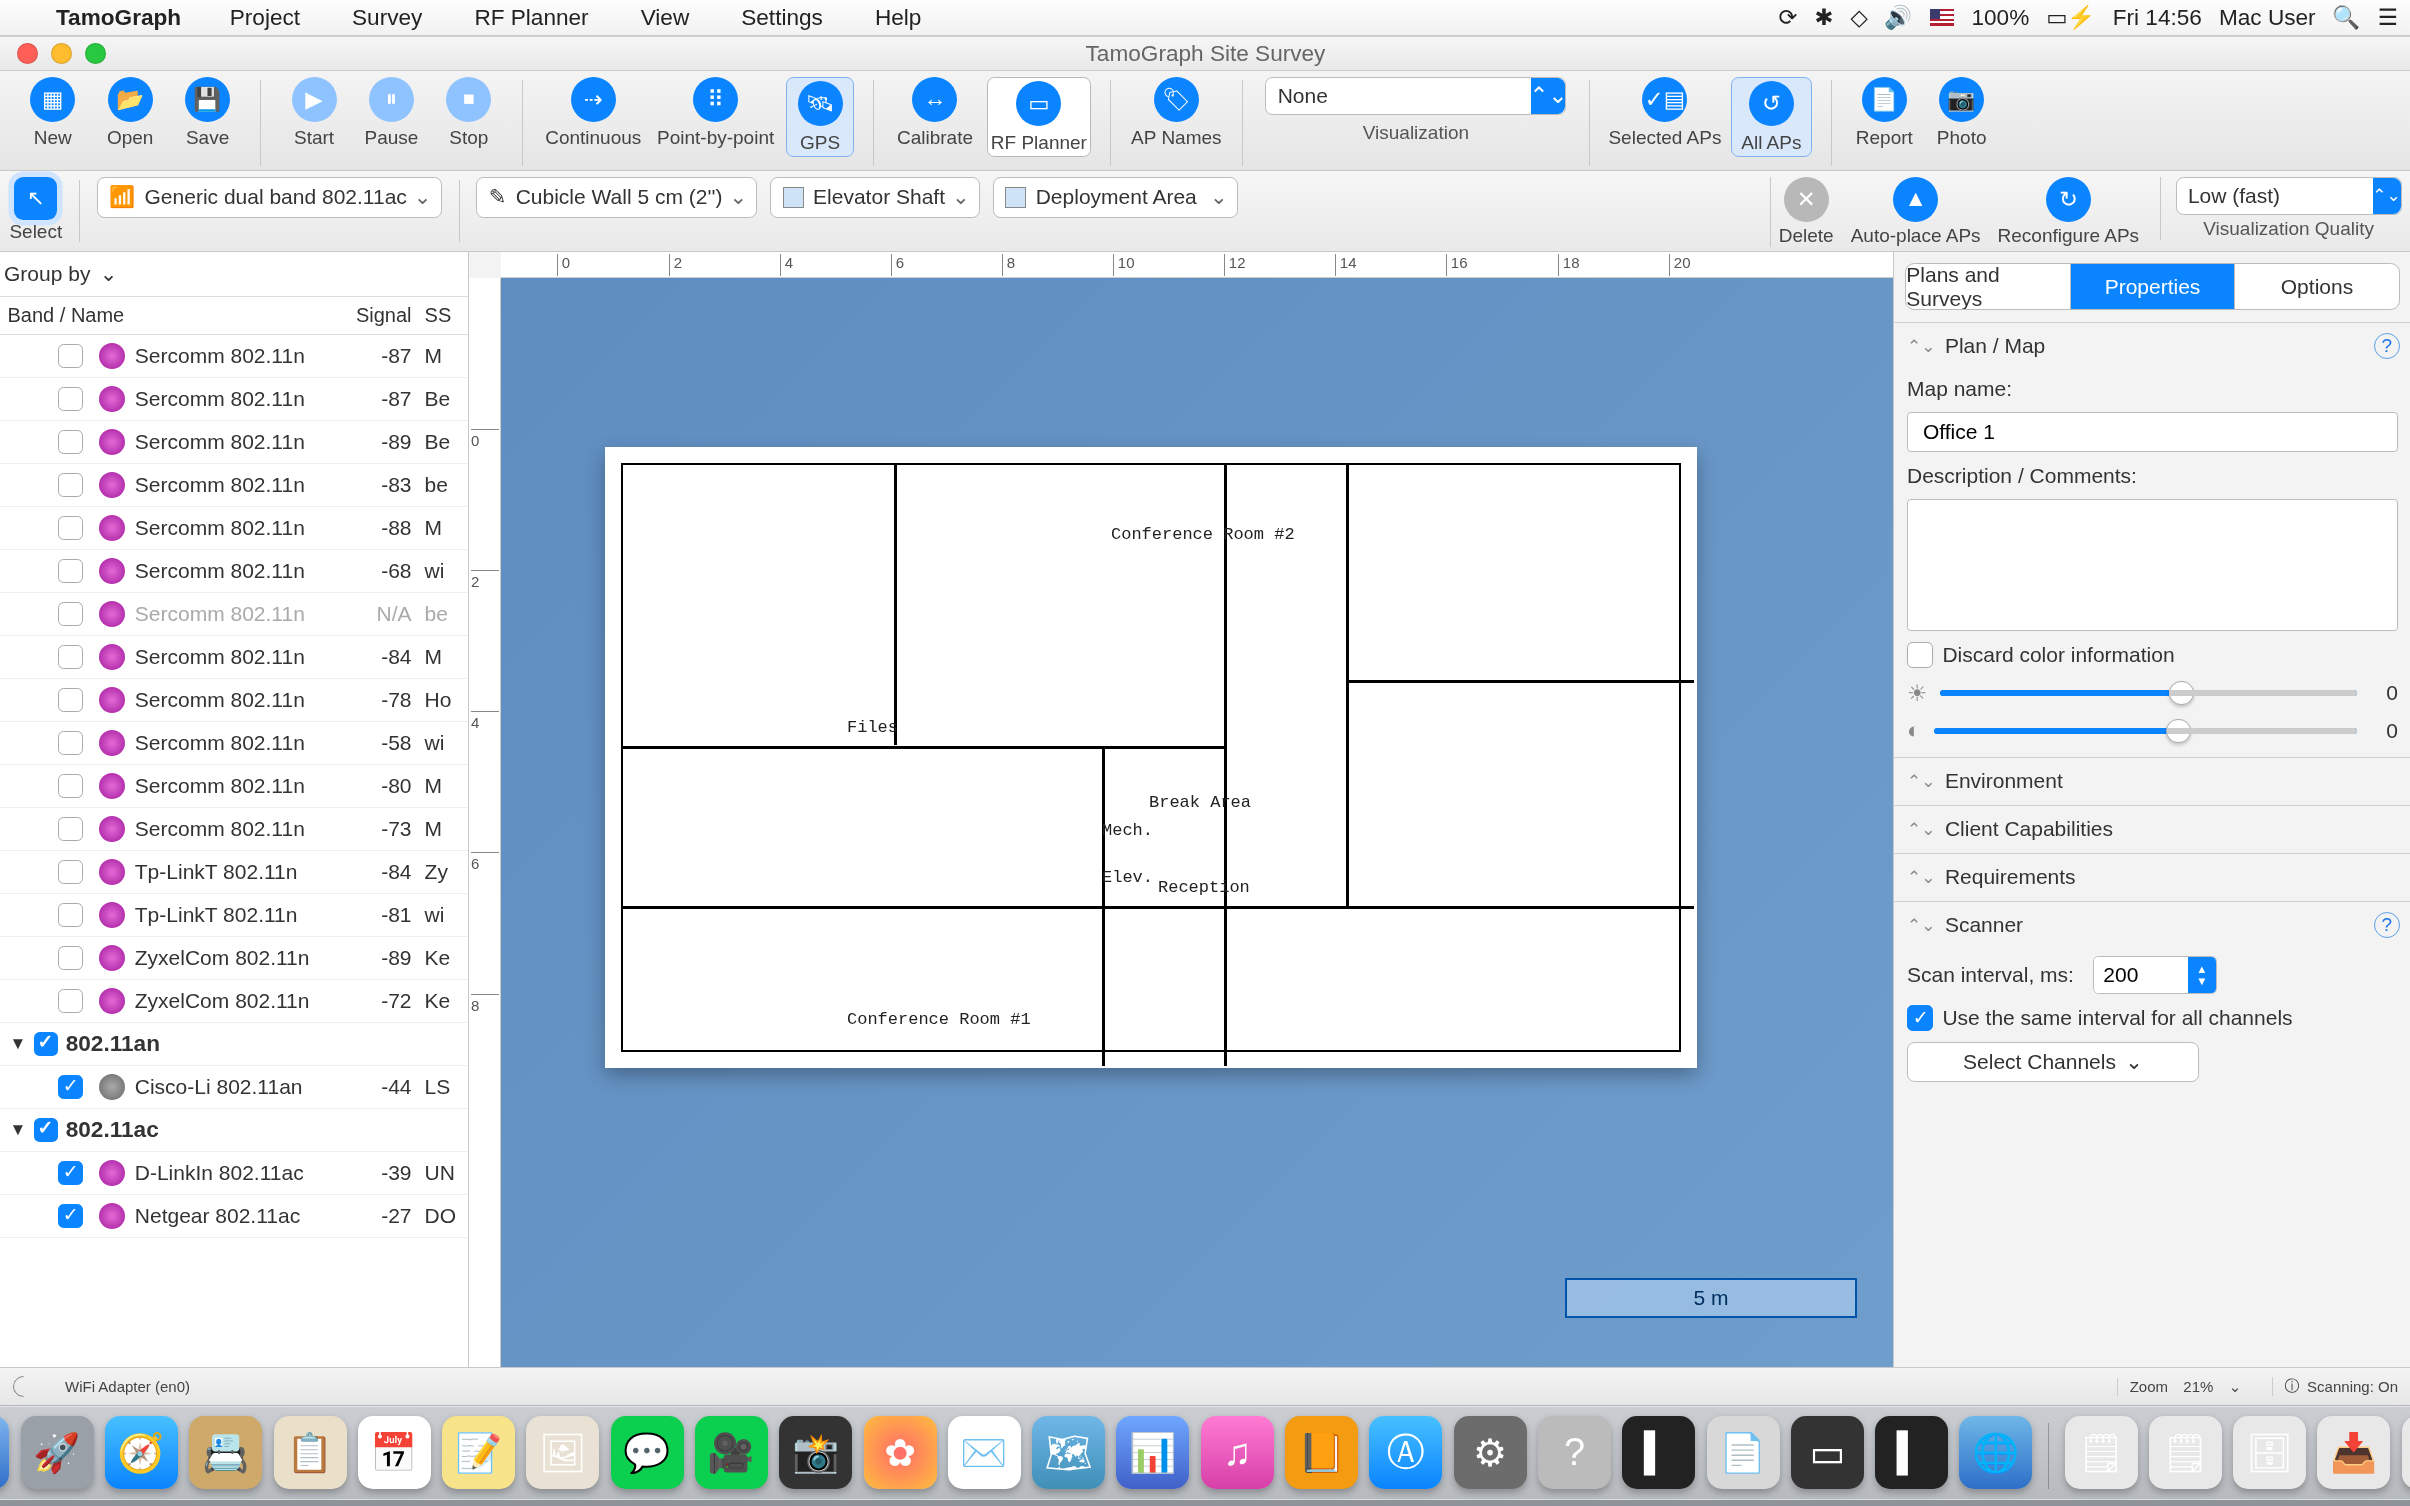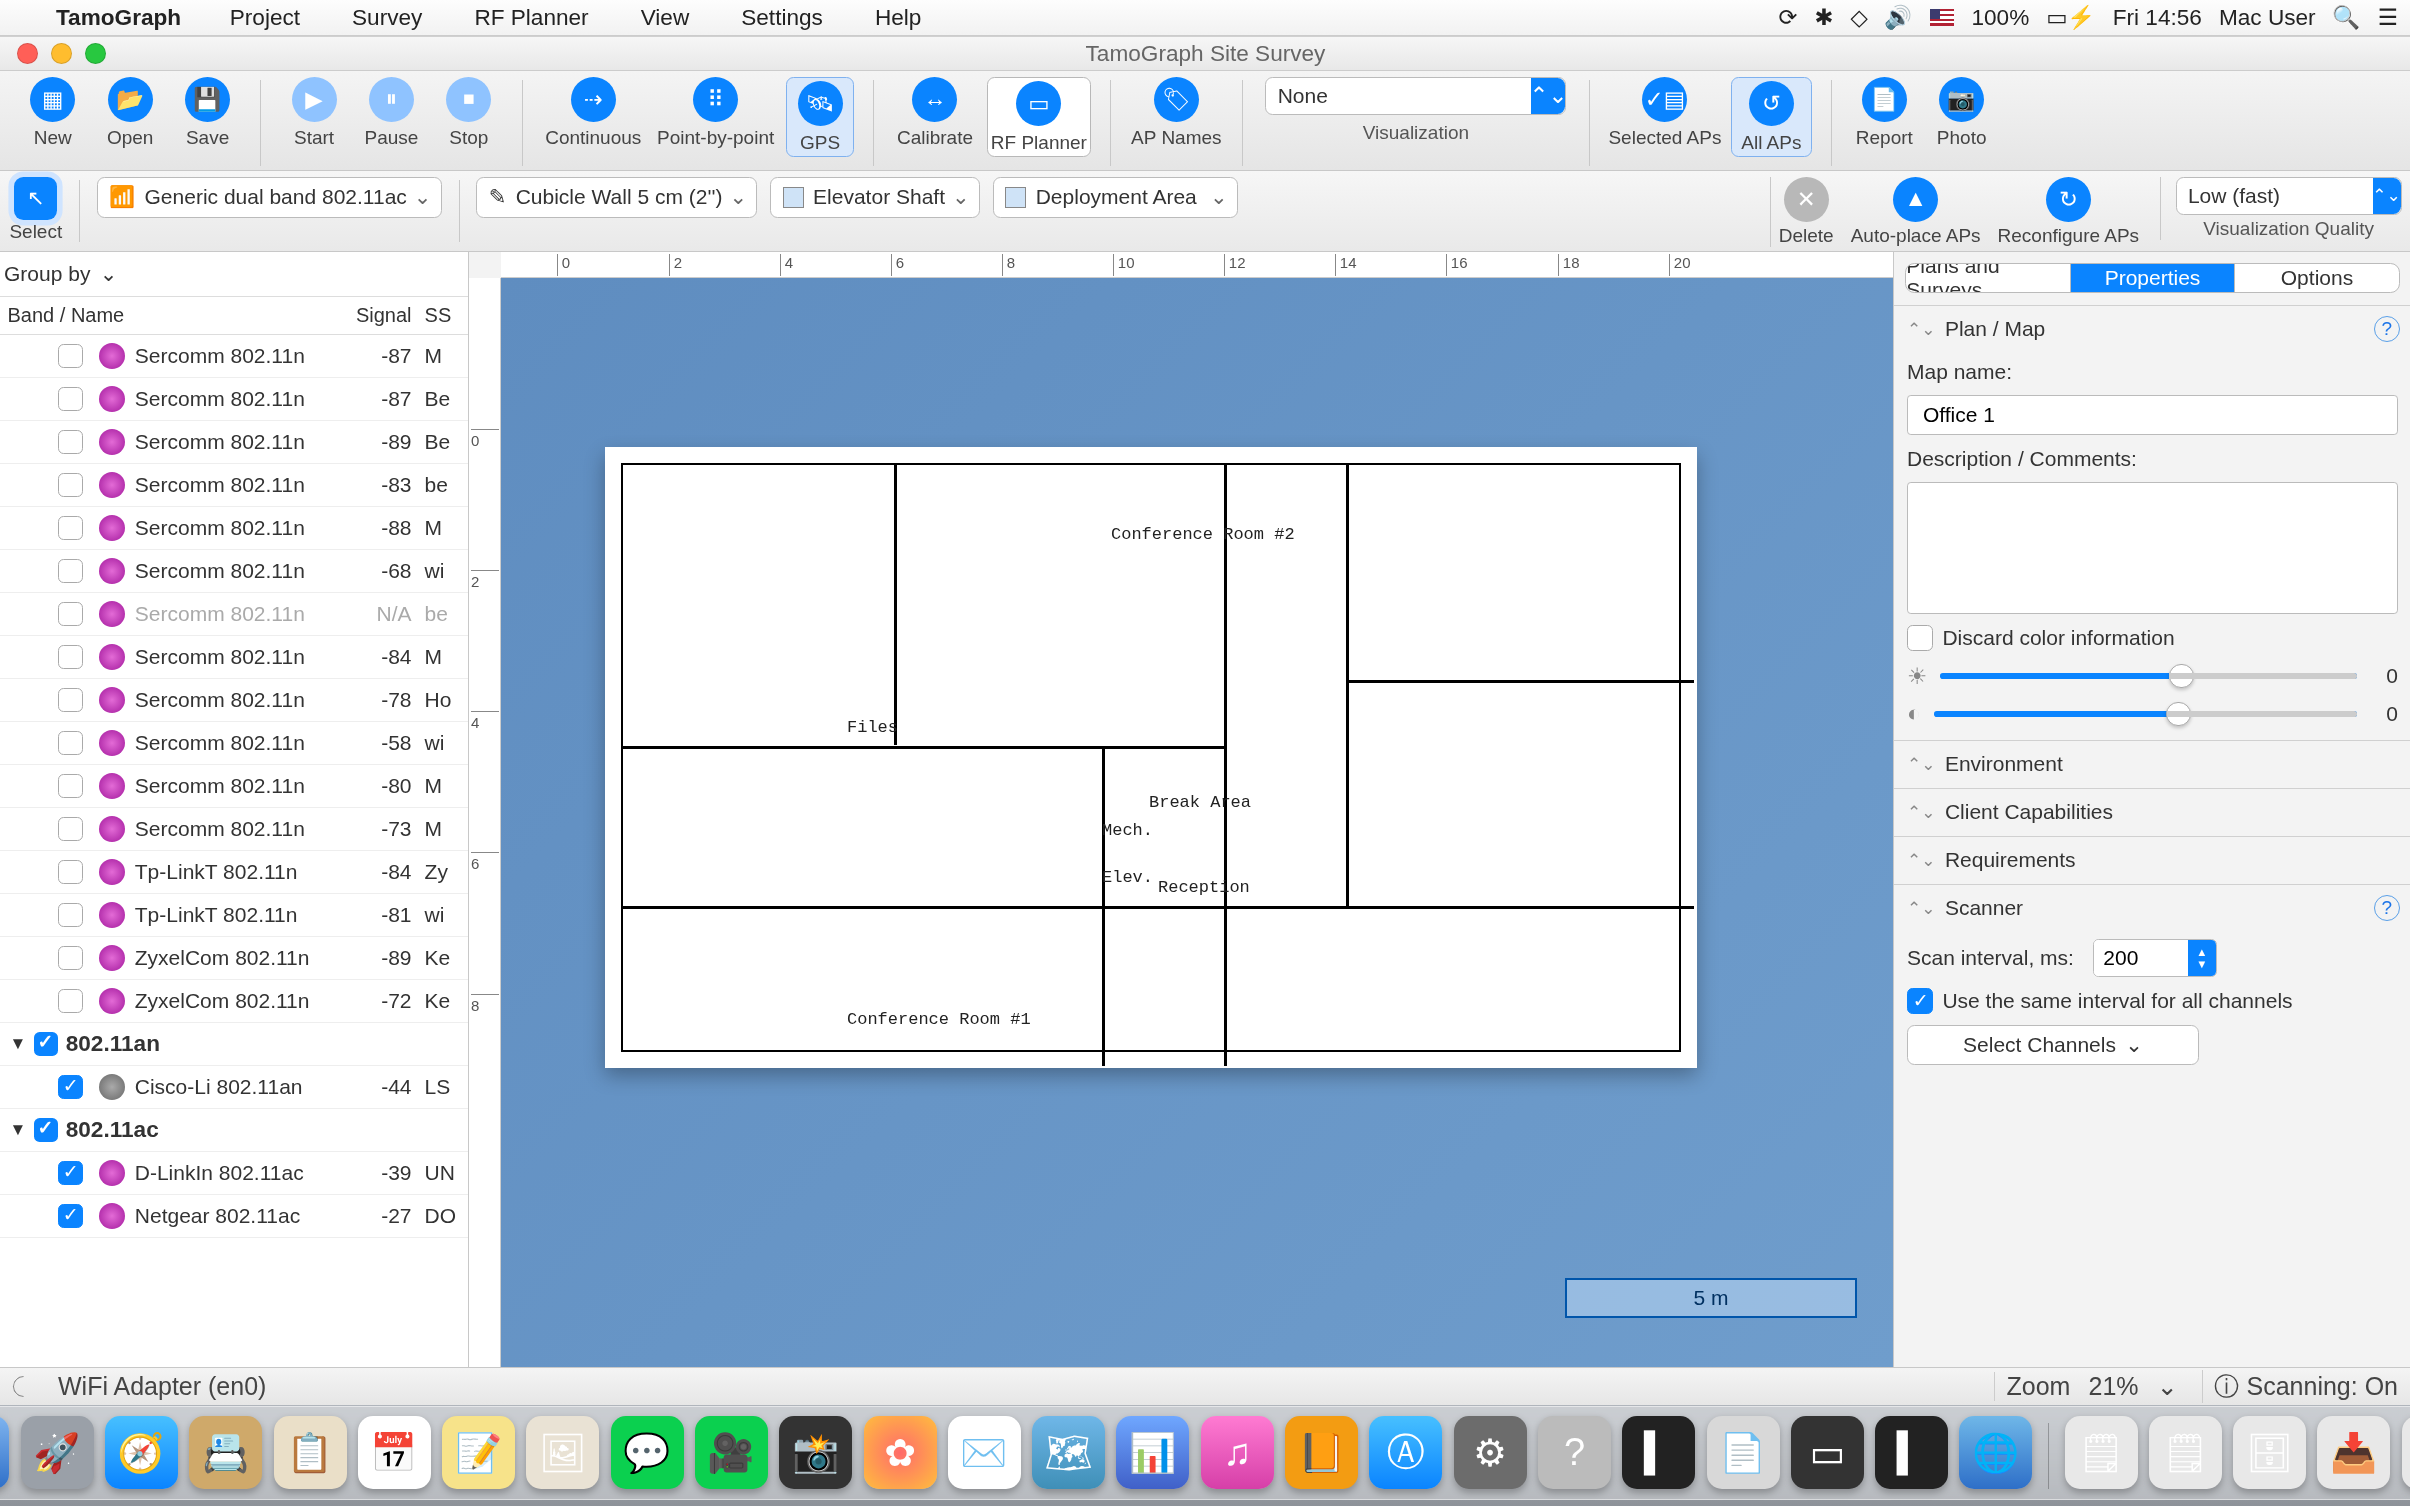--- a/index.html
+++ b/index.html
@@ -92,21 +92,21 @@
 .ruler-h { position: absolute; top: 0; left: 32px; right: 0; height: 26px; background: #fff; border-bottom: 0.9px solid #ccc; font-size: 15px; color: #555; }
 .ruler-h .tick { position: absolute; top: 1.9px; border-left: 0.9px solid #888; height: 22.6px; padding-left: 3.8px; }
 .ruler-v { position: absolute; top: 26px; left: 0; bottom: 0; width: 32px; background: #fff; border-right: 0.9px solid #ccc; font-size: 15px; color: #555; }
 .ruler-v .tick { position: absolute; left: 1.9px; border-top: 0.9px solid #888; width: 28px; padding-top: 1.9px; }
 .canvas { position: absolute; top: 26px; left: 32px; right: 0; bottom: 0; background: linear-gradient(135deg, #5f8dc0, #6f9dcc); overflow: hidden; }
 .floorplan { position: absolute; top: 169px; left: 104px; width: 1092px; height: 621px; background: #fff; box-shadow: 0 7.5px 19px rgba(0,0,0,.3); border: 7.5px solid #fff; }
 .floorplan .room-label { position: absolute; font-family: "Courier New", monospace; font-size: 17px; color: #222; }
 .scale-bar { position: absolute; right: 36px; bottom: 49px; width: 292px; height: 40px; border: 2.8px solid #0055aa; background: rgba(180,210,240,.6); display: flex; align-items: center; justify-content: center; font-size: 21px; color: #003060; }
 
 .right-panel { width: 518px; background: #f3f3f3; border-left: 0.9px solid #c8c8c8; display: flex; flex-direction: column; overflow: hidden; }
-.seg-tabs { margin: 11.3px; height: 30px; border: 0.9px solid #bbb; border-radius: 9.4px; display: flex; overflow: hidden; background: #fff; }
+.seg-tabs { margin: 11.3px; height: 47px; border: 0.9px solid #bbb; border-radius: 9.4px; display: flex; overflow: hidden; background: #fff; }
 .seg-tabs .tab { flex: 1; display: flex; align-items: center; justify-content: center; font-size: 21px; border-right: 0.9px solid #bbb; }
 .seg-tabs .tab:last-child { border-right: none; }
 .seg-tabs .tab.active { background: #0a84ff; color: #fff; }
 
 .section { border-top: 0.9px solid #d0d0d0; }
 .section-h { height: 47px; display: flex; align-items: center; padding: 0 13px; gap: 9.4px; font-size: 21px; color: #333; position: relative; }
 .section-h .expand { color: #888; font-size: 17px; }
 .section-h .help { position: absolute; right: 11.3px; width: 26px; height: 26px; border-radius: 50%; border: 0.9px solid #5aa0e8; color: #1a73e8; display: flex; align-items: center; justify-content: center; font-size: 19px; }
 .section-body { padding: 7.5px 13px 13px 13px; display: flex; flex-direction: column; gap: 11.3px; font-size: 21px; }
 .text-input { height: 40px; border: 0.9px solid #bbb; border-radius: 3.8px; background: #fff; padding: 0 15px; font-size: 21px; width: 100%; }
@@ -119,21 +119,21 @@
 .slider-row .ico { color: #888; font-size: 22.6px; }
 .slider { flex: 1; height: 5.6px; background: #0a84ff; border-radius: 2.8px; position: relative; }
 .slider::after { content: ""; position: absolute; right: 0; top: 0; bottom: 0; width: 45%; background: #ccc; border-radius: 0 2.8px 2.8px 0; }
 .slider .thumb { position: absolute; left: 55%; top: -9.4px; width: 24.5px; height: 24.5px; border-radius: 50%; background: #fff; border: 0.9px solid #aaa; box-shadow: 0 1.9px 3.8px rgba(0,0,0,.2); }
 .slider-row .val { width: 28px; text-align: right; }
 .spin { display: inline-flex; border: 0.9px solid #bbb; border-radius: 5.6px; overflow: hidden; background: #fff; }
 .spin input { border: none; width: 94px; padding: 5.6px 9.4px; font-size: 21px; }
 .spin .btns { width: 28px; background: #0a84ff; color: #fff; display: flex; flex-direction: column; align-items: center; justify-content: center; font-size: 11.3px; }
 .sel-channels { height: 40px; border: 0.9px solid #bbb; border-radius: 7.5px; background: #fff; display: flex; align-items: center; justify-content: center; gap: 9.4px; width: 292px; }
 
-.statusbar { height: 38px; background: linear-gradient(#f4f4f4, #e6e6e6); border-top: 0.9px solid #c8c8c8; display: flex; align-items: center; padding: 0 13px; font-size: 25px; color: #444; gap: 24px; }
+.statusbar { height: 38px; background: linear-gradient(#f4f4f4, #e6e6e6); border-top: 0.9px solid #c8c8c8; display: flex; align-items: center; padding: 0 13px; font-size: 15px; color: #444; gap: 31px; }
 .statusbar .spacer { flex: 1; }
 .statusbar .zoom-sel { display: inline-flex; align-items: center; gap: 5.6px; border-left: 0.9px solid #ccc; padding-left: 11.3px; }
 .statusbar .scanning { border-left: 0.9px solid #ccc; padding-left: 11.3px; display: inline-flex; align-items: center; gap: 7.5px; }
 .wifi-ico { width: 21px; height: 21px; border: 1.9px solid #888; border-radius: 50%; border-top-color: transparent; border-right-color: transparent; transform: rotate(45deg); }
 
 
 .dock-area { height: 102px; background: linear-gradient(#b0b5bc, #8d9299); display: flex; align-items: flex-end; justify-content: center; padding-bottom: 7.5px; position: relative; }
 .dock { background: rgba(255,255,255,.35); border-radius: 17px; padding: 9.4px 13px; display: flex; gap: 11.3px; align-items: flex-end; backdrop-filter: blur(7.5px); border: 0.9px solid rgba(255,255,255,.5); }
 .dock .app { width: 73px; height: 73px; border-radius: 15px; display: flex; align-items: center; justify-content: center; font-size: 38px; color: #fff; box-shadow: 0 3.8px 7.5px rgba(0,0,0,.25); }
 .dock .sep { width: 1.9px; height: 66px; background: rgba(0,0,0,.25); margin: 0 3.8px; }

